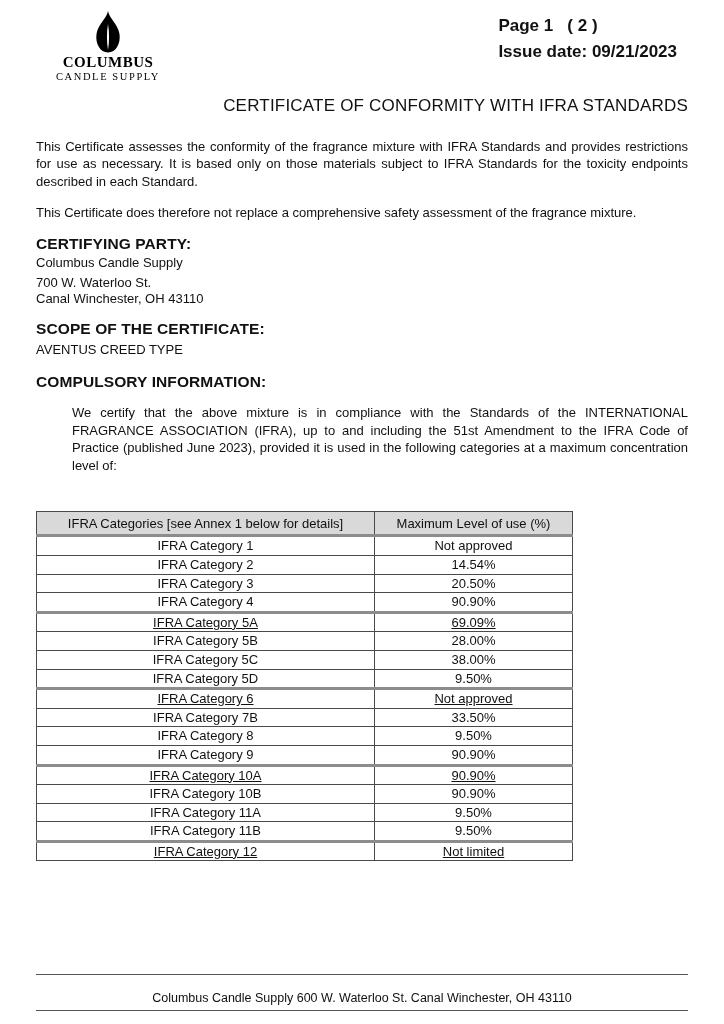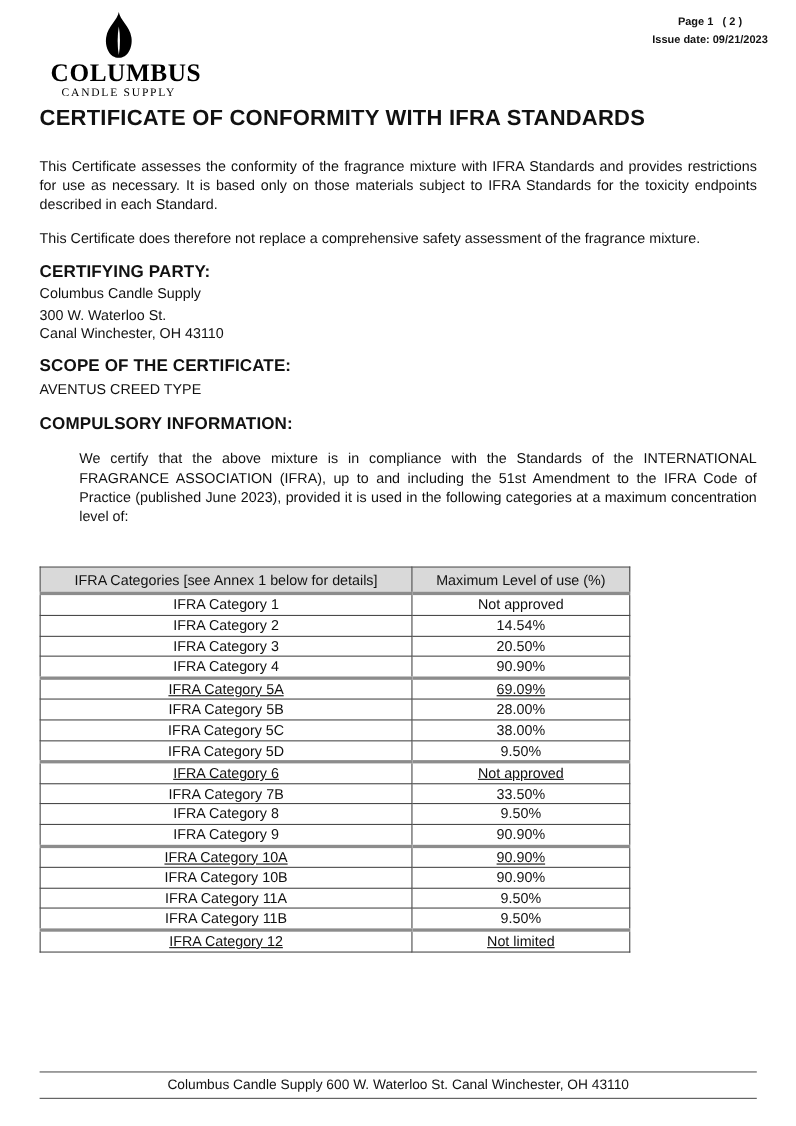--- a/index.html
+++ b/index.html
@@ -21,57 +21,57 @@
     left: 46px;
     top: 10px;
     width: 124px;
     text-align: center;
     color: #000;
   }
   .logo .flame { display: block; margin: 0 auto 1px auto; }
   .logo .wordmark {
     font-family: "Liberation Serif", serif;
     font-weight: bold;
-    font-size: 23px;
+    font-size: 15px;
     letter-spacing: 0.5px;
     line-height: 1.0;
     white-space: nowrap;
   }
   .logo .subtitle {
     font-family: "Liberation Serif", serif;
     font-size: 10.5px;
     letter-spacing: 1.6px;
     line-height: 1.1;
     margin-top: 1px;
     white-space: nowrap;
   }
   .page-meta {
     position: absolute;
     top: 13px;
-    right: 26px;
-    text-align: center;
-    font-size: 10px;
+    right: 47px;
+    text-align: left;
+    font-size: 17px;
     font-weight: bold;
     line-height: 1.55;
   }
   .page-meta .page-num { white-space: pre; }
 
   
   .content {
     position: absolute;
     left: 36px;
     top: 95px;
     width: 652px;
     font-size: 13px;
     line-height: 1.35;
   }
   h1.doc-title {
-    font-size: 20px;
-    font-weight: bold;
-    text-align: left;
+    font-size: 17px;
+    font-weight: normal;
+    text-align: right;
     letter-spacing: 0.2px;
   }
   p.body-par { margin-top: 20px; }
   p.justified { text-align: justify; }
   h2.section-heading {
     font-size: 15.5px;
     font-weight: bold;
     margin-top: 13px;
     letter-spacing: 0.1px;
   }
@@ -109,21 +109,21 @@
   
   .footer {
     position: absolute;
     left: 36px;
     top: 974px;
     width: 652px;
     border-top: 1px solid #555;
     border-bottom: 1px solid #555;
     text-align: center;
     font-size: 12.5px;
-    padding: 4px 0 5px 0;
+    padding: 16px 0 5px 0;
   }
 </style>
 </head>
 <body>
 
 <div class="page">
 
   <div class="logo">
     <svg class="flame" width="36" height="44" viewBox="0 0 36 44" aria-hidden="true">
       <path fill="#000000" d="M18 1 C17 8, 8 14, 6.5 24 C5.2 33.5, 10 42.5, 18 42.5 C26 42.5, 30.8 33.5, 29.5 24 C28 14, 19 8, 18 1 Z"></path>
@@ -141,21 +141,21 @@
   <div class="content">
 
     <h1 class="doc-title">CERTIFICATE OF CONFORMITY WITH IFRA STANDARDS</h1>
 
     <p class="body-par justified">This Certificate assesses the conformity of the fragrance mixture with IFRA Standards and provides restrictions for use as necessary. It is based only on those materials subject to IFRA Standards for the toxicity endpoints described in each Standard.</p>
 
     <p class="body-par" style="margin-top:13px;">This Certificate does therefore not replace a comprehensive safety assessment of the fragrance mixture.</p>
 
     <h2 class="section-heading">CERTIFYING PARTY:</h2>
     <div class="line gap-after">Columbus Candle Supply</div>
-    <div class="line">300 W. Waterloo St.</div>
+    <div class="line">700 W. Waterloo St.</div>
     <div class="line">Canal Winchester, OH 43110</div>
 
     <h2 class="section-heading">SCOPE OF THE CERTIFICATE:</h2>
     <div class="line mt2">AVENTUS CREED TYPE</div>
 
     <h2 class="section-heading" style="margin-top:15px;">COMPULSORY INFORMATION:</h2>
     <p class="body-par justified" style="margin-top:11px;margin-left:36px;">We certify that the above mixture is in compliance with the Standards of the INTERNATIONAL FRAGRANCE ASSOCIATION (IFRA), up to and including the 51st Amendment to the IFRA Code of Practice (published June 2023), provided it is used in the following categories at a maximum concentration level of:</p>
 
     <table class="ifra">
       <colgroup>

